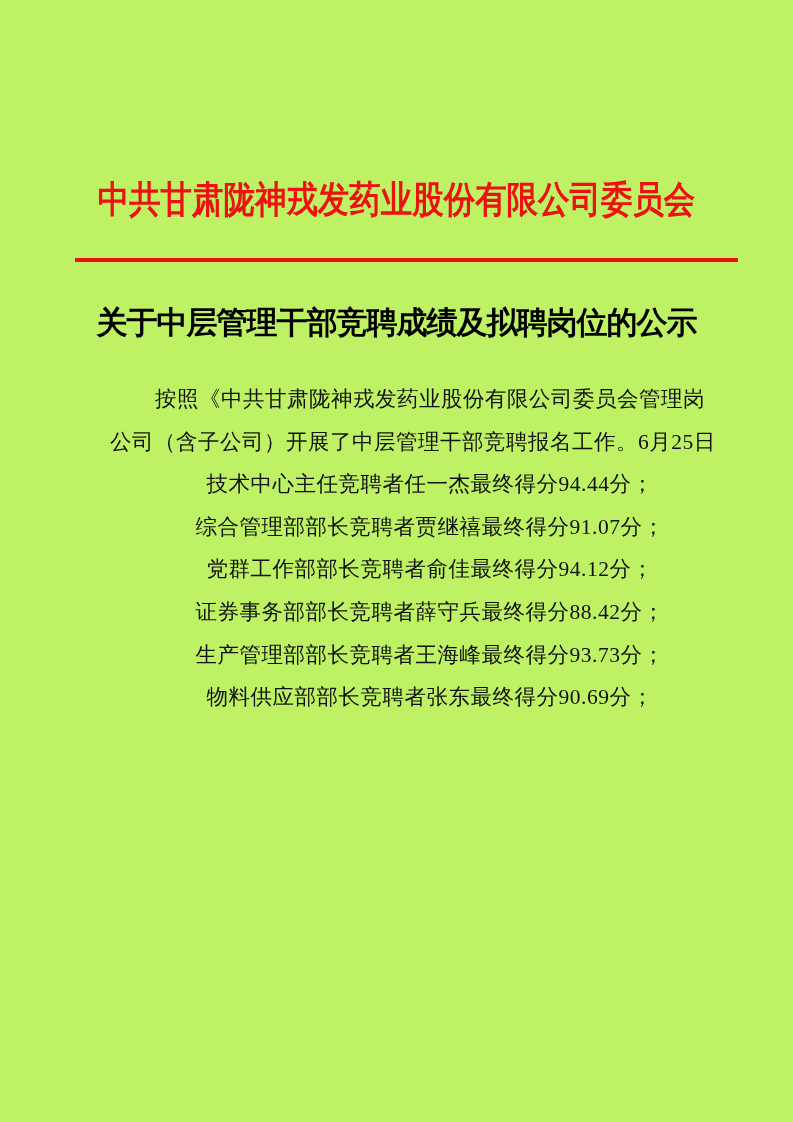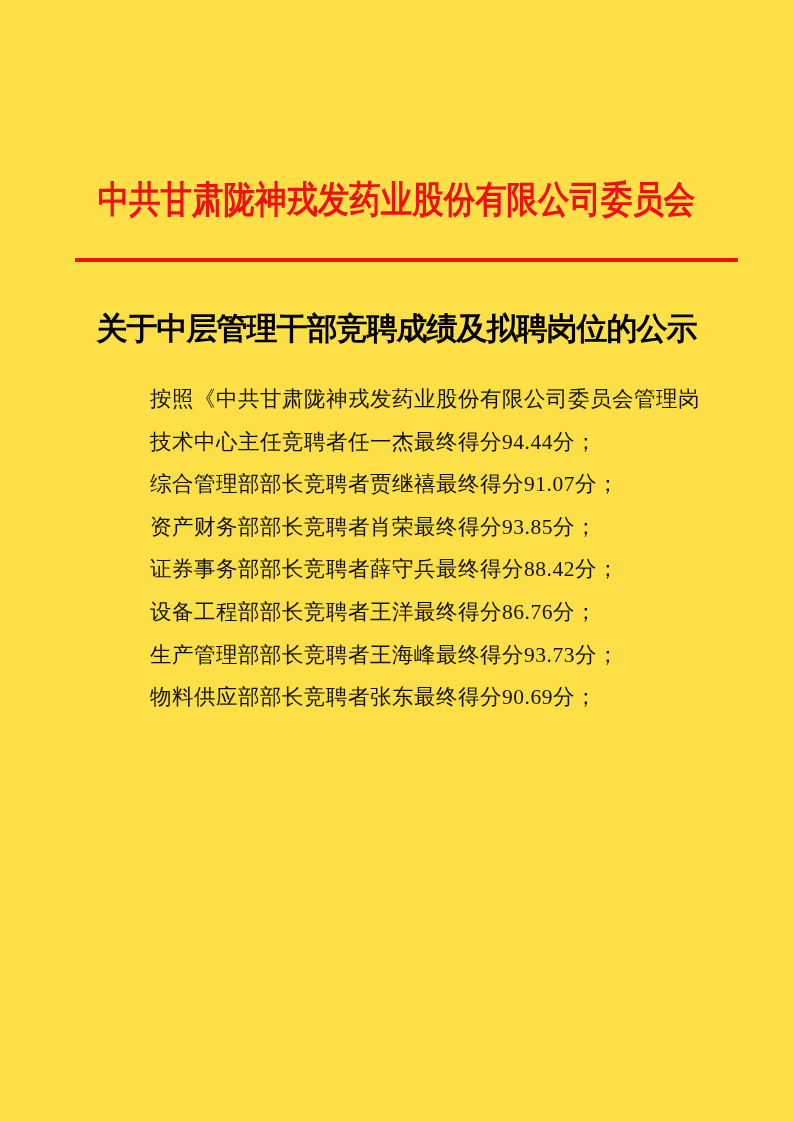--- a/index.html
+++ b/index.html
@@ -4,21 +4,21 @@
 <style>
   html, body {
     margin: 0;
     padding: 0;
     background: #ffffff;
   }
   .page {
     position: relative;
     width: 793px;
     height: 1122px;
-    background: #fde047;
+    background: #bef264;
     overflow: hidden;
     font-family: "Liberation Serif", "DejaVu Serif", serif;
   }
   
   .issuer {
     position: absolute;
     top: 179px;
     left: 0;
     right: 0;
     text-align: center;
@@ -40,21 +40,21 @@
     width: 663px;
     height: 4px;
     background: #ee1111;
   }
   
   .doc-title {
     position: absolute;
     top: 299px;
     left: 0;
     right: 0;
-    margin: 12px;
+    margin: 6px;
     text-align: center;
     color: #000000;
     font-family: "Liberation Sans", "DejaVu Sans", sans-serif;
     font-weight: 700;
     font-size: 31px;
     line-height: 36px;
     letter-spacing: -1px;
     white-space: nowrap;
   }
   
@@ -68,38 +68,39 @@
     line-height: 42.6px;
     letter-spacing: 0.5px;
   }
   .doc-body p {
     margin: 0;
     padding: 0;
     white-space: nowrap;
   }
   .doc-body p.indent {
     text-indent: 40px;
+    text-align: center;
   }
 </style>
 </head>
 <body>
 
 <div class="page">
 
   <div class="issuer">中共甘肃陇神戎发药业股份有限公司委员会</div>
 
   <div class="red-rule"></div>
 
   <h1 class="doc-title">关于中层管理干部竞聘成绩及拟聘岗位的公示</h1>
 
   <div class="doc-body">
     <p class="indent">按照《中共甘肃陇神戎发药业股份有限公司委员会管理岗</p>
+    <p>公司（含子公司）开展了中层管理干部竞聘报名工作。6月25日</p>
 
     <p class="indent">技术中心主任竞聘者任一杰最终得分94.44分；</p>
     <p class="indent">综合管理部部长竞聘者贾继禧最终得分91.07分；</p>
-    <p class="indent">资产财务部部长竞聘者肖荣最终得分93.85分；</p>
+    <p class="indent">党群工作部部长竞聘者俞佳最终得分94.12分；</p>
     <p class="indent">证券事务部部长竞聘者薛守兵最终得分88.42分；</p>
-    <p class="indent">设备工程部部长竞聘者王洋最终得分86.76分；</p>
     <p class="indent">生产管理部部长竞聘者王海峰最终得分93.73分；</p>
     <p class="indent">物料供应部部长竞聘者张东最终得分90.69分；</p>
   </div>
 
 </div>
 
 </body></html>

